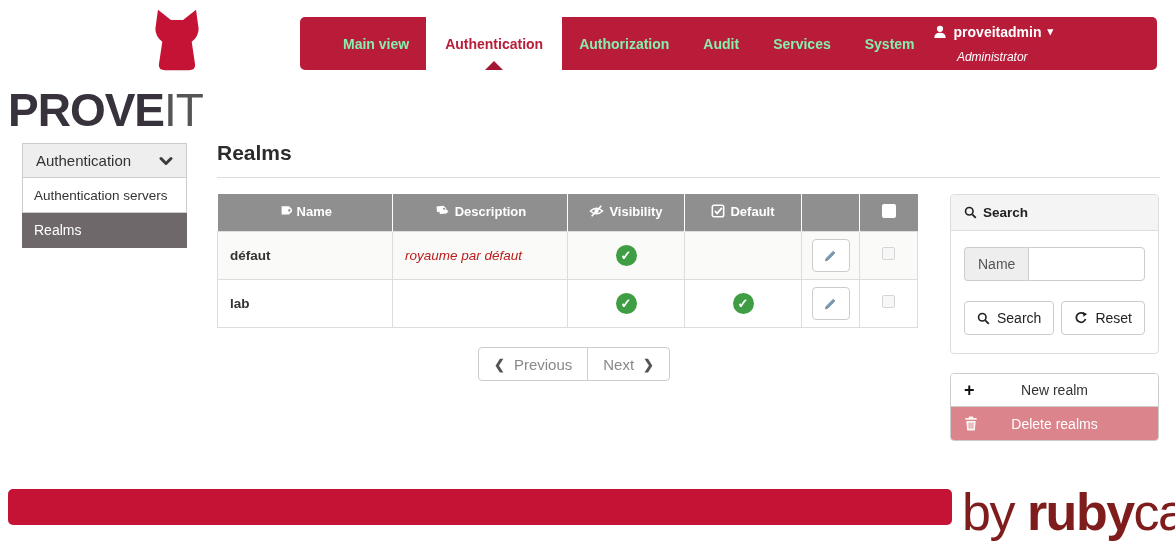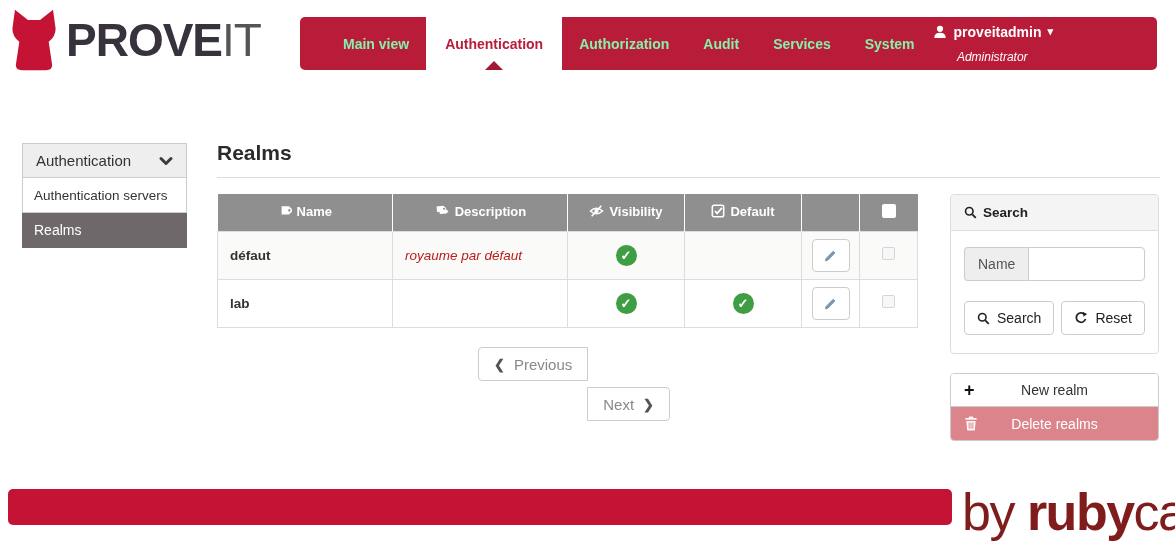--- a/index.html
+++ b/index.html
@@ -1,20 +1,20 @@
 <!DOCTYPE html>
 <html><head>
 <meta charset="utf-8">
 <style>
   * { margin:0; padding:0; box-sizing:border-box; }
   html,body { background:#fff; }
   body { font-family:"Liberation Sans", sans-serif; width:1175px; height:548px; position:relative; overflow:hidden; color:#333; }
 
   
-  .logo { position:absolute; left:8px; top:8px; display:flex; align-items:flex-end; gap:6px; }
+  .logo { position:absolute; left:8px; top:8px; display:flex; align-items:flex-end; gap:6px;flex-direction:column; }
   .logo-text { font-size:46px; font-weight:800; letter-spacing:-1px; color:#38323c; line-height:64px; }
   .logo-text .lt { font-weight:400; color:#555; }
 
   
   .nav { position:absolute; left:300px; top:17px; width:857px; height:53px; background:#b81c38; border-radius:5px; display:flex; align-items:stretch; padding-left:26px; }
   .nav-item { display:flex; align-items:center; padding:0 17px; color:#86efac; font-size:14px; font-weight:bold; cursor:pointer; white-space:nowrap; }
   .nav-item.active { background:#fff; color:#b81c38; position:relative; padding:0 19px; }
   .nav-item.active::after { content:""; position:absolute; bottom:0; left:50%; margin-left:-9px; border-left:9px solid transparent; border-right:9px solid transparent; border-bottom:9px solid #a21834; }
   .user-block { margin-left:auto; margin-right:112px; display:flex; flex-direction:column; justify-content:center; align-items:center; color:#fff; }
   .user-line { display:flex; align-items:center; gap:6px; font-size:14px; font-weight:bold; }
@@ -44,21 +44,21 @@
   .check-badge { display:inline-block; width:21px; height:21px; border-radius:50%; background:#3f9e44; color:#fff; font-weight:bold; font-size:13px; line-height:21px; text-align:center; }
   .edit-btn { width:38px; height:33px; background:#fff; border:1px solid #ccc; border-radius:4px; display:inline-flex; align-items:center; justify-content:center; cursor:pointer; }
   .row-checkbox { display:inline-block; width:13px; height:13px; background:#f7f7f7; border:1px solid #d5d5d5; border-radius:2px; cursor:pointer; }
   .head-checkbox { display:inline-block; width:14px; height:14px; background:#fff; border-radius:2px; cursor:pointer; }
 
   
   .pagination { position:absolute; left:478px; top:347px; display:flex; }
   .page-btn { display:inline-flex; align-items:center; gap:9px; height:34px; padding:0 15px; background:#fff; border:1px solid #ccc; color:#888; font-size:15px; cursor:pointer; }
   .page-btn .chev { color:#555; font-size:13px; font-weight:bold; }
   .page-btn.prev { border-radius:4px 0 0 4px; }
-  .page-btn.next { border-radius:0 4px 4px 0; margin-left:-1px;margin-top:40px; }
+  .page-btn.next { border-radius:0 4px 4px 0; margin-left:-1px; }
 
   
   .search-panel { position:absolute; left:950px; top:194px; width:209px; background:#fff; border:1px solid #ddd; border-radius:4px; }
   .sp-header { padding:10px 13px; background:#f4f4f4; border-bottom:1px solid #ddd; border-radius:4px 4px 0 0; font-weight:bold; font-size:13.5px; color:#222; display:flex; align-items:center; gap:6px; }
   .sp-body { padding:16px 13px 18px; }
   .input-group { display:flex; }
   .ig-addon { line-height:32px; padding:0 13px; background:#eee; border:1px solid #ccc; border-right:none; border-radius:4px 0 0 4px; color:#555; font-size:14px; }
   .ig-input { flex:1; min-width:0; height:34px; border:1px solid #ccc; border-radius:0 4px 4px 0; padding:0 8px; font-size:14px; font-family:"Liberation Sans", sans-serif; }
   .sp-buttons { margin-top:20px; display:flex; justify-content:space-between; }
   .btn { display:inline-flex; align-items:center; gap:7px; height:34px; padding:0 12px; background:#fff; border:1px solid #ccc; border-radius:4px; font-size:14px; color:#222; cursor:pointer; font-family:"Liberation Sans", sans-serif; }

